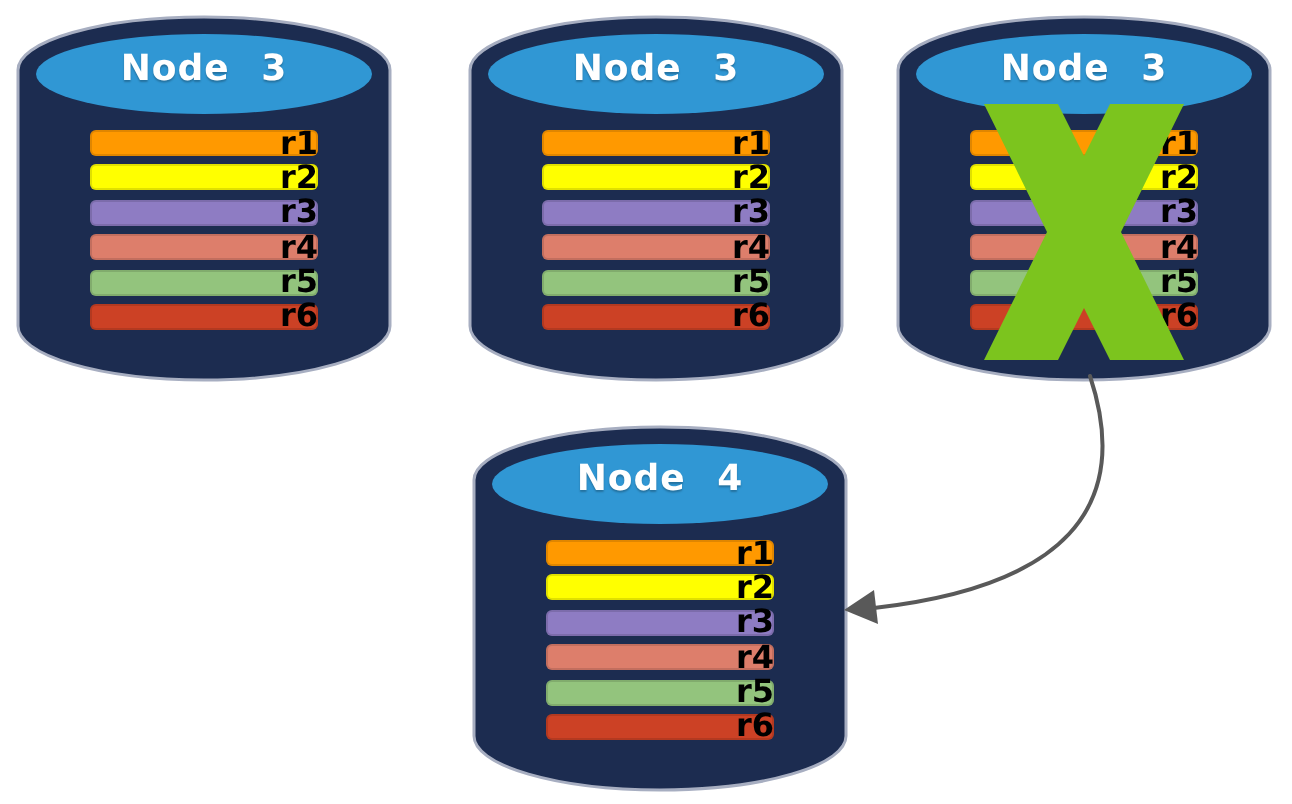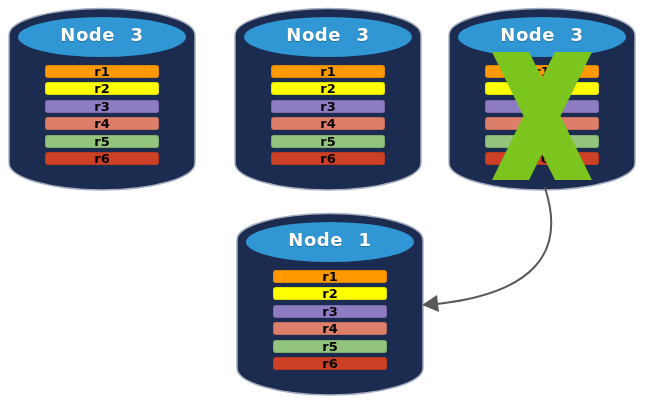--- a/index.html
+++ b/index.html
@@ -34,22 +34,22 @@
     width:114px;
     display:flex;
     flex-direction:column;
     gap:4.4px;
   }
   .bar{
     height:13px;
     border-radius:3px;
     display:flex;
     align-items:center;
-    justify-content:center;
-    font-size:13px;
+    justify-content:flex-end;
+    font-size:16px;
     font-weight:bold;
     color:#000000;
     line-height:1;
     box-shadow:inset 0 0 0 1px rgba(0,0,0,0.12);
   }
   .x-overlay{
     position:absolute;
     left:44px;
     top:45px;
     width:100px;
@@ -156,21 +156,21 @@
   <svg class="x-overlay" width="100" height="128" viewBox="0 0 100 128">
     <polygon points="0,0 37,0 50,26 63,0 100,0 68.5,64 100,128 63,128 50,102 37,128 0,128 31.5,64" fill="#7cc41e"></polygon>
   </svg>
 </div>
 
 <div class="node" id="node-4">
   <svg class="cyl" width="188" height="185" viewBox="0 0 188 185">
     <path stroke-width="1.5" d="M 1 28 A 93 26.5 0 0 1 187 28 L 187 156 A 93 27 0 0 1 1 156 Z" fill="#1c2c50" stroke="#a7aec1"></path>
     <ellipse cx="94" cy="30" rx="84" ry="20" fill="#3097d4"></ellipse>
   </svg>
-  <div class="node-title">Node 1</div>
+  <div class="node-title">Node 4</div>
   <div class="replica-stack">
       <div class="bar" style="background: rgb(255, 153, 0); color: rgb(0, 0, 0);">
         <span>r1</span>
       </div>
       <div class="bar" style="background: rgb(255, 255, 0); color: rgb(0, 0, 0);">
         <span>r2</span>
       </div>
       <div class="bar" style="background: rgb(142, 124, 195); color: rgb(0, 0, 0);">
         <span>r3</span>
       </div>

